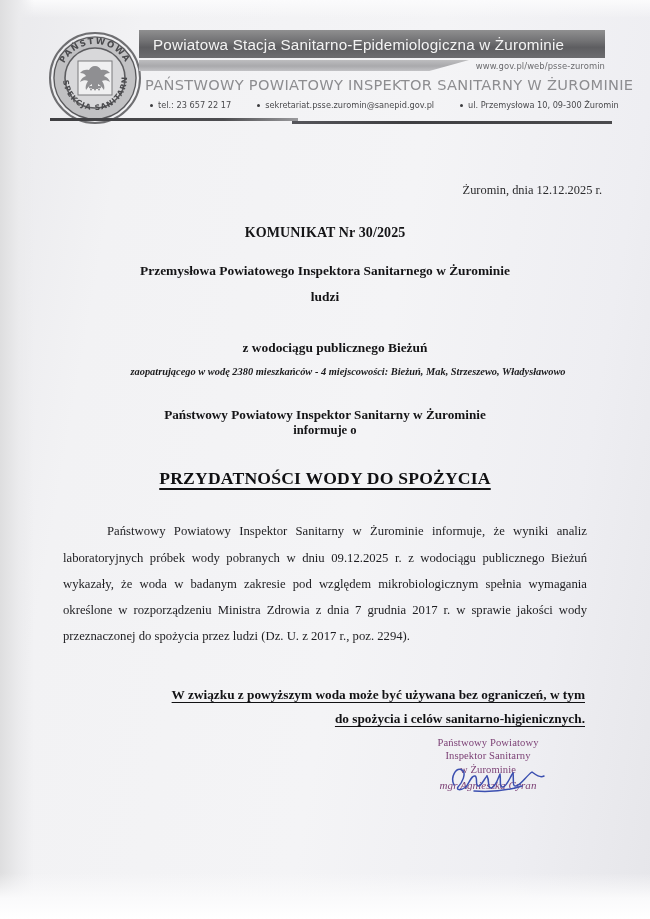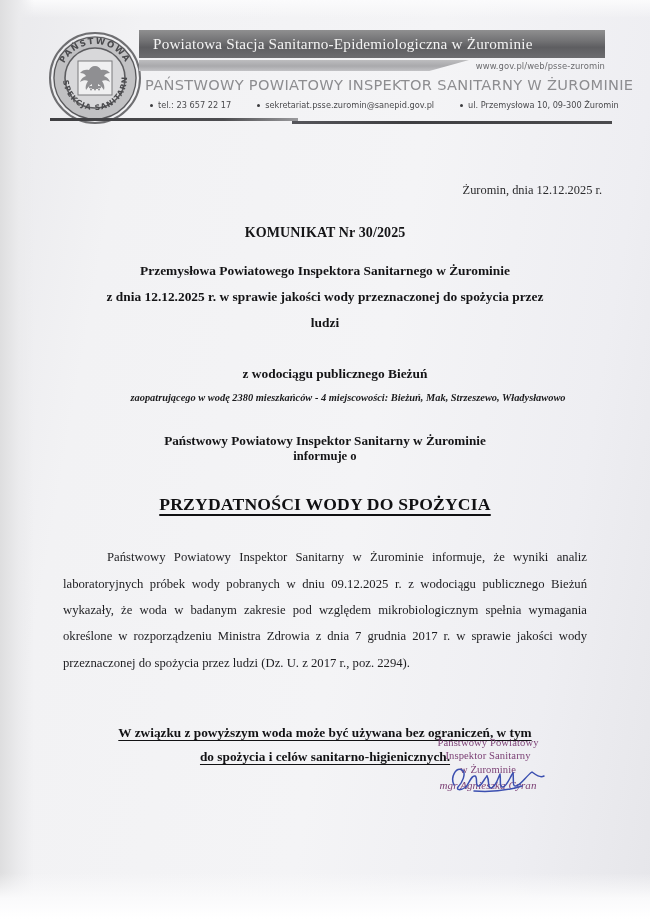--- a/index.html
+++ b/index.html
@@ -57,21 +57,21 @@
     left: 139px; top: 8px;
     width: 466px; height: 28px;
     background: linear-gradient(to bottom, #8f8f90 0%, #737375 38%, #5e5e61 62%, #6c6c6f 100%);
     display: flex;
     align-items: center;
     box-sizing: border-box;
     padding-left: 14px;
   }
   .banner-main .banner-text {
     color: #f4f4f4;
-    font-family: Liberation Serif, serif;
+    font-family: Liberation Sans, sans-serif;
     font-size: 15.2px;
     letter-spacing: 0.2px;
     white-space: nowrap;
   }
 
   .banner-sub {
     position: absolute;
     left: 139px; top: 38px;
     width: 330px; height: 11px;
     background: linear-gradient(to bottom, #bdbdbf 0%, #a9a9ac 55%, #c2c2c5 100%);
@@ -218,25 +218,25 @@
     margin: 6px auto;
     font-size: 12.7px;
     color: #1d1d20;
     text-align: justify;
     line-height: 2.07;
     text-indent: 44px;
   }
 
   .conclusion {
     width: 520px;
-    margin: 16px auto;
+    margin: 4px auto;
     font-size: 13.3px;
     font-weight: bold;
     color: #121214;
-    text-align: center;
+    text-align: right;
     line-height: 1.85;
     text-decoration: underline;
     text-underline-offset: 3px;
     text-decoration-thickness: 1.4px;
   }
 
   
   .signature-block {
     position: absolute;
     left: 408px; top: 736px;
@@ -334,21 +334,20 @@
   </div>
 
   <div class="date-line">Żuromin, dnia 12.12.2025 r.</div>
 
   <div class="doc-body">
 
     <div class="center-block">
       <div class="komunikat-nr">KOMUNIKAT Nr 30/2025</div>
       <div class="spacer-sm"></div>
       <div class="title-line">Przemysłowa Powiatowego Inspektora Sanitarnego w Żurominie</div>
-      <div class="title-line">z dnia 12.12.2025 r. w sprawie jakości wody przeznaczonej do spożycia przez</div>
       <div class="title-line">ludzi</div>
     </div>
 
     <div class="spacer-lg"></div>
 
     <div class="center-block">
       <div class="source-line">z wodociągu publicznego Bieżuń</div>
       <div class="localities">zaopatrującego w wodę 2380 mieszkańców - 4 miejscowości: Bieżuń, Mak, Strzeszewo, Władysławowo</div>
     </div>
 

